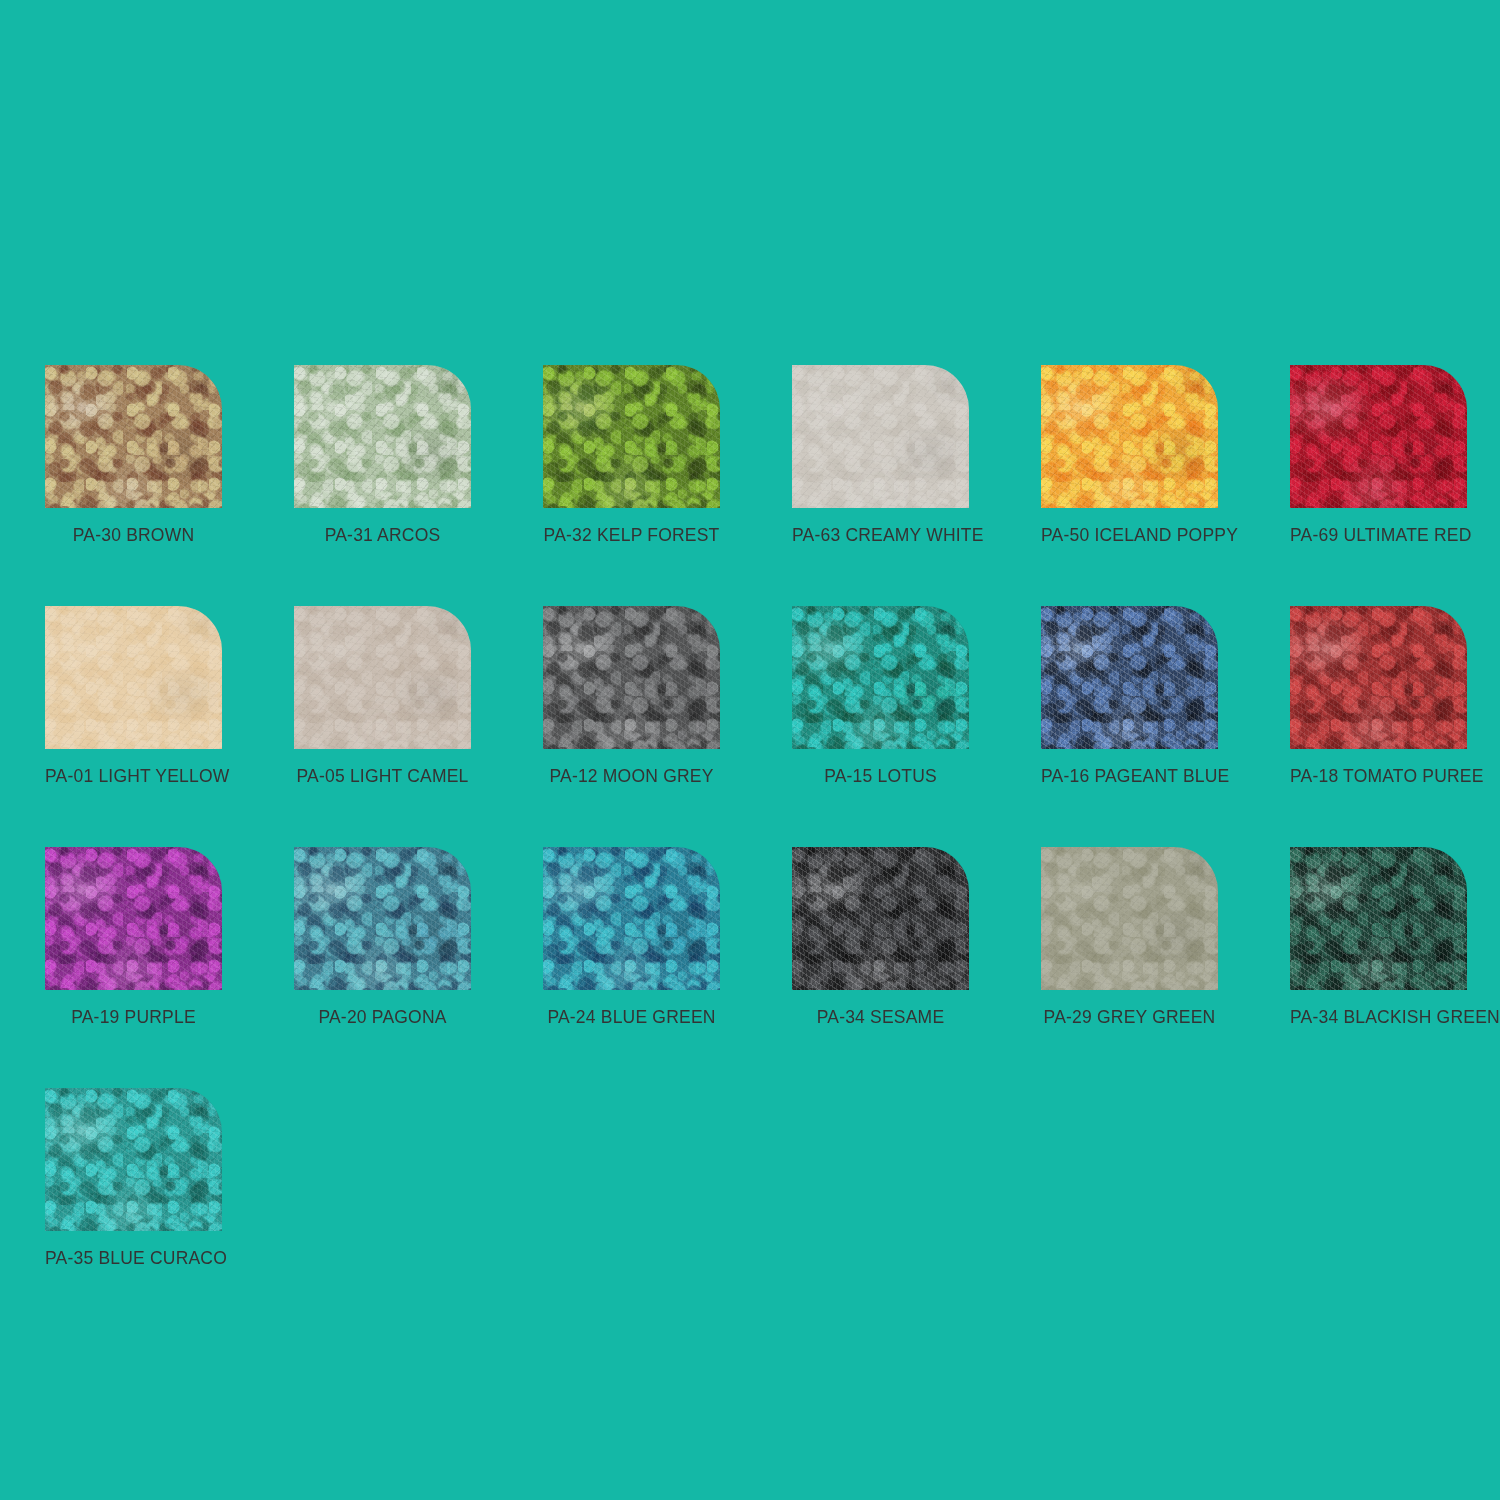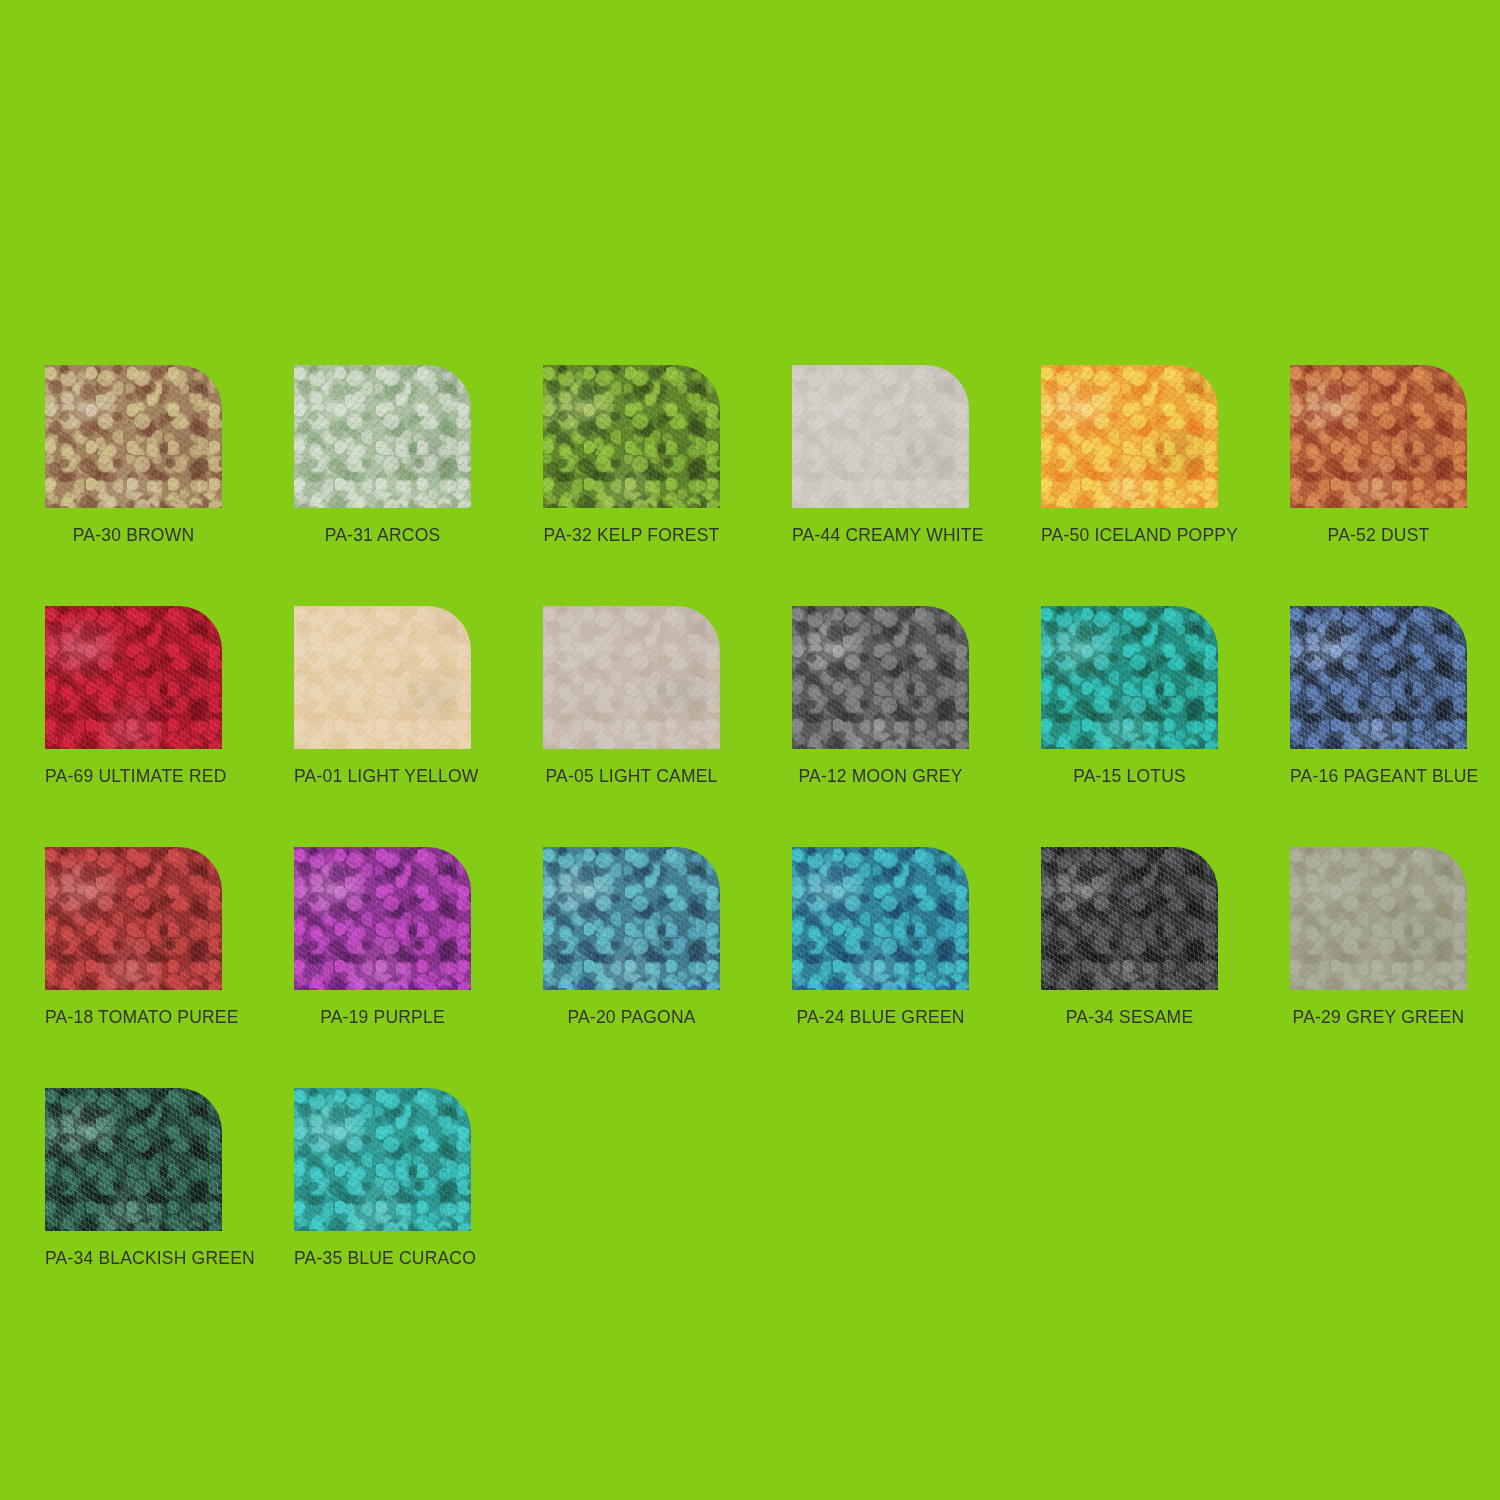--- a/index.html
+++ b/index.html
@@ -13,21 +13,21 @@
     height: 1500px;
     font-family: "Liberation Sans", sans-serif;
     -webkit-font-smoothing: antialiased;
     overflow: hidden;
   }
 
   #palette-page {
     position: relative;
     width: 1500px;
     height: 1500px;
-    background: #84cc16;
+    background: #14b8a6;
   }
 
   
   #swatch-grid {
     position: absolute;
     left: 45px;
     top: 365px;
     width: 1410px;
     display: grid;
     grid-template-columns: repeat(6, 177px);
@@ -162,37 +162,29 @@
           <span class="fibre"></span>
         </div>
         <div class="swatch-label">PA-32 KELP FOREST</div>
       </div>
       <div class="swatch-cell">
         <div class="swatch-chip smooth" style="background-color: rgb(205, 200, 192);">
           <span class="mottle"></span>
           <span class="tex"></span>
           <span class="fibre"></span>
         </div>
-        <div class="swatch-label">PA-44 CREAMY WHITE</div>
+        <div class="swatch-label">PA-63 CREAMY WHITE</div>
       </div>
       <div class="swatch-cell">
         <div class="swatch-chip" style="background-color: rgb(243, 169, 55);">
           <span class="mottle"></span>
           <span class="tex"></span>
           <span class="fibre"></span>
         </div>
         <div class="swatch-label">PA-50 ICELAND POPPY</div>
-      </div>
-      <div class="swatch-cell">
-        <div class="swatch-chip" style="background-color: rgb(179, 91, 52);">
-          <span class="mottle"></span>
-          <span class="tex"></span>
-          <span class="fibre"></span>
-        </div>
-        <div class="swatch-label">PA-52 DUST</div>
       </div>
       <div class="swatch-cell">
         <div class="swatch-chip" style="background-color: rgb(168, 20, 39);">
           <span class="mottle"></span>
           <span class="tex"></span>
           <span class="fibre"></span>
         </div>
         <div class="swatch-label">PA-69 ULTIMATE RED</div>
       </div>
       <div class="swatch-cell">

